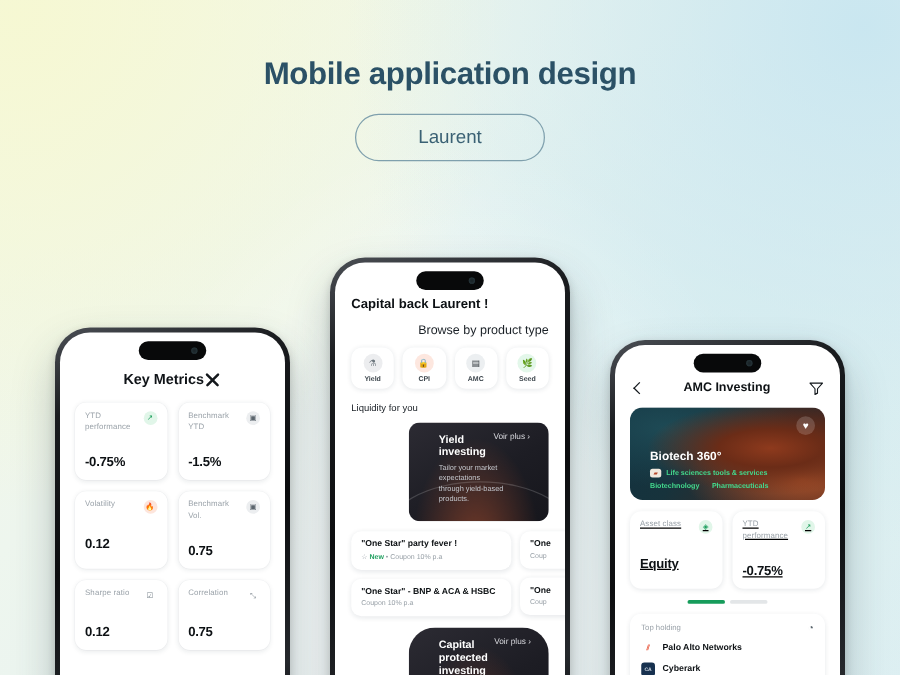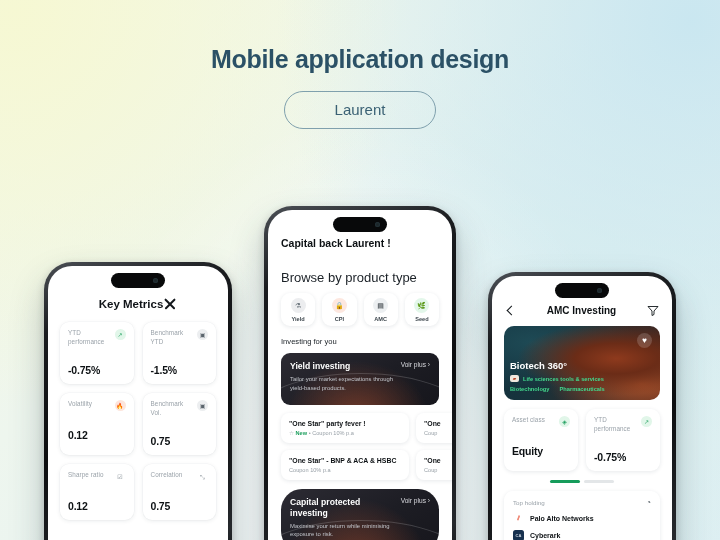--- a/index.html
+++ b/index.html
@@ -91,38 +91,38 @@
     display:flex;align-items:center;justify-content:center;font-size:6px;line-height:1;
   }
   .ic-green{background:#e1f6e9;color:#1e9f5e;}
   .ic-red{background:#fde5dc;color:#e2623a;}
   .ic-grey{background:#eceef0;color:#5b656d;}
   .ic-plain{background:transparent;color:#7b858d;}
 
   
   .ct-pad { padding:27px 13px 0 13px; }
   .ct-h1 { font-size:10.5px; font-weight:700; color:#0d1114; }
-  .ct-sub { font-size:13px; color:#1a2026; margin-top:21px; }
+  .ct-sub { font-size:10px; color:#1a2026; margin-top:10px;text-align:right; }
   .type-row { display:flex; gap:7px; margin-top:8px; }
   .type-item {
     flex:1; background:#fff; border-radius:9px; padding:5px 0 4px;
     box-shadow:0 1px 4px rgba(20,40,60,.10); text-align:center; cursor:pointer;
   }
   .type-badge{
     width:15px;height:15px;border-radius:50%;margin:0 auto 3px;
     display:flex;align-items:center;justify-content:center;
   }
   .type-label{ font-size:5.6px; color:#3d464d; font-weight:600; }
   .ct-sub2 { font-size:7.6px; color:#1a2026; margin-top:11px; }
 
   .dark-card {
     margin-top:7px; background:
       radial-gradient(ellipse at 48% 128%, rgba(194,86,48,.55) 0%, rgba(194,86,48,0) 62%),
       linear-gradient(150deg,#2c2b33 0%,#1d1d24 55%,#16161c 100%);
-    border-radius:9px; padding:8px 9px 13px; color:#fff; position:relative; overflow:hidden;
+    border-radius:9px; padding:8px 24px 13px; color:#fff; position:relative; overflow:hidden;margin-left:46px;
   }
   .dark-card::after{
     content:""; position:absolute; left:-18%; bottom:-56px; width:136%; height:86px;
     border-radius:50%; border:1px solid rgba(255,255,255,.17);
   }
   .dc-row { display:flex; align-items:flex-start; justify-content:space-between; gap:6px; }
   .dc-title { font-size:8.6px; font-weight:700; line-height:1.22; }
   .dc-more { font-size:6.6px; color:#d8d9de; white-space:nowrap; cursor:pointer; }
   .dc-desc { font-size:5.9px; color:#c3c6cc; margin-top:4px; line-height:1.4; max-width:83%; }
 
@@ -152,36 +152,36 @@
   .funnel { width:12px;height:11px;cursor:pointer;flex:0 0 auto; }
 
   .hero {
     margin:10px 12px 0; height:74px; border-radius:10px; position:relative; overflow:hidden;
     background:
       radial-gradient(ellipse at 72% 44%, #8e3a1d 0%, #6b2c17 26%, rgba(60,40,34,0) 62%),
       radial-gradient(ellipse at 88% 78%, #a7512b 0%, rgba(120,60,34,0) 48%),
       radial-gradient(ellipse at 18% 22%, #1e4a55 0%, rgba(20,50,58,0) 58%),
       linear-gradient(120deg,#123240 0%,#17333c 34%,#2e2b2c 62%,#47231a 100%);
   }
-  .hero-txt { position:absolute; left:6px; bottom:8px; }
+  .hero-txt { position:absolute; left:16px; bottom:8px; }
   .hero-h { font-size:9.5px; font-weight:700; color:#fff; }
   .hero-tagrow { display:flex; align-items:center; gap:4px; margin-top:4px; }
   .hero-chip-ic {
     width:9px;height:7px;border-radius:2px;background:#f1e8de;flex:0 0 auto;
     display:flex;align-items:center;justify-content:center;font-size:4.5px;color:#b8472a;
   }
   .hero-tag { font-size:5.7px; font-weight:700; color:#43d98d; }
   .hero-tags2 { display:flex; gap:10px; margin-top:4px; }
   .hero-tag2 { font-size:5.7px; font-weight:700; color:#43d98d; }
   .heart {
     position:absolute; right:8px; top:7px; width:15px; height:15px; border-radius:50%;
     background:rgba(255,255,255,.17); display:flex; align-items:center; justify-content:center;
     font-size:8px; color:#fff; cursor:pointer;
   }
-  .rt-grid { display:flex; gap:8px; padding:9px 12px 0; }
+  .rt-grid { display:flex; gap:8px; padding:9px 12px 0;text-decoration:underline; }
   .rt-card {
     flex:1; background:#fff; border-radius:9px; padding:7px 8px 8px;
     box-shadow:0 1px 4px rgba(20,40,60,.10);
   }
   .rt-dots { display:flex; gap:4px; justify-content:center; margin-top:9px; }
   .dot-a { width:30px;height:2.6px;border-radius:2px;background:#169c5b; }
   .dot-b { width:30px;height:2.6px;border-radius:2px;background:#e3e6e8; }
 
   .hold {
     margin:8px 12px 0; background:#fff; border-radius:9px; padding:7px 9px 9px;
@@ -297,21 +297,21 @@
             <div class="type-item">
               <div class="type-badge" style="background:#eceff1;color:#2b3338;font-size:7px;">▤</div>
               <div class="type-label">AMC</div>
             </div>
             <div class="type-item">
               <div class="type-badge" style="background:#e3f7ea;color:#1e9f5e;font-size:7px;">🌿</div>
               <div class="type-label">Seed</div>
             </div>
           </div>
 
-          <div class="ct-sub2">Investing for you</div>
+          <div class="ct-sub2">Liquidity for you</div>
 
           <div class="dark-card">
             <div class="dc-row">
               <div class="dc-title">Yield investing</div>
               <div class="dc-more">
                 <span>Voir plus</span>
                 <span> ›</span>
               </div>
             </div>
             <div class="dc-desc">Tailor your market expectations through yield-based products.</div>

